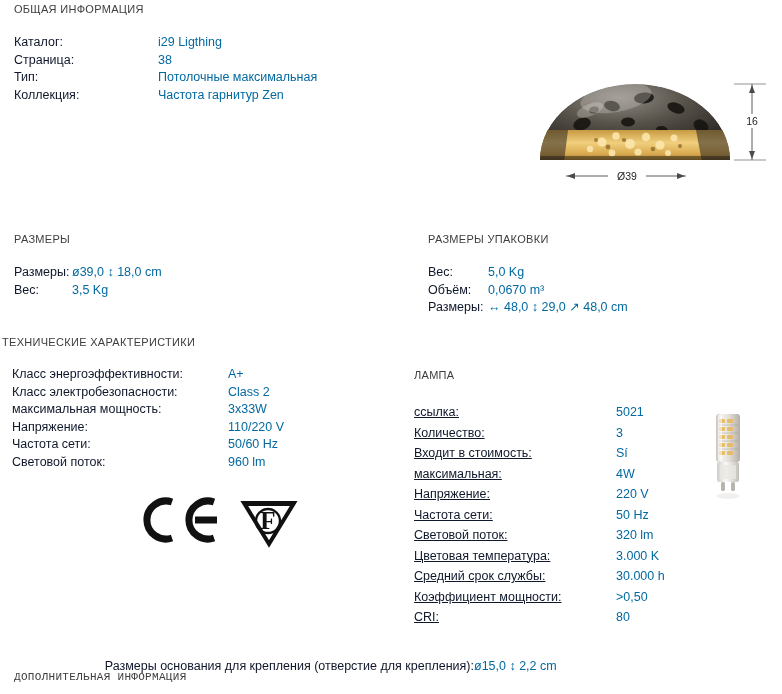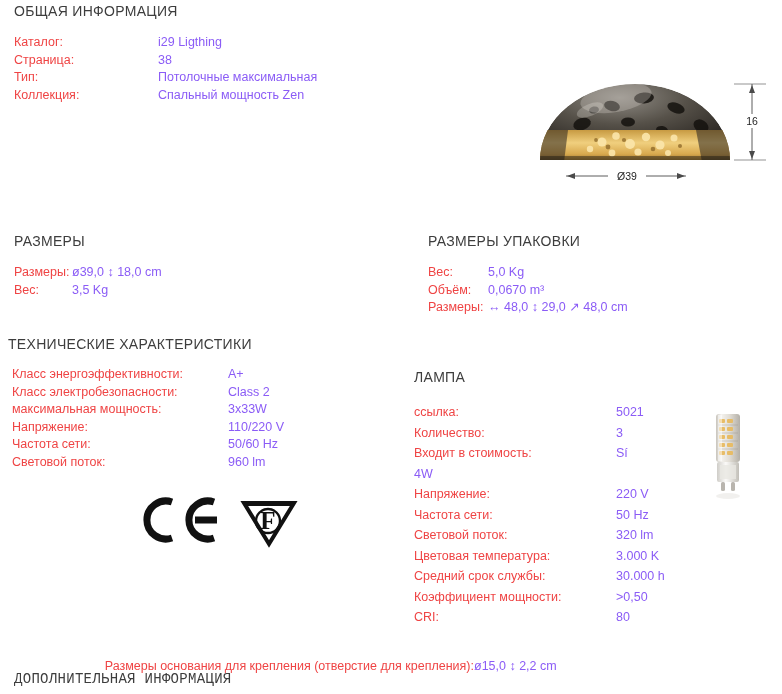--- a/index.html
+++ b/index.html
@@ -9,21 +9,21 @@
   }
   body {
     width: 782px;
     height: 694px;
     position: relative;
     font-family: "Liberation Sans", sans-serif;
     color: #2f2f2f;
     overflow: hidden;
   }
   .section-title {
-    font-size: 14px;
+    font-size: 11px;
     font-weight: 400;
     color: #3d3d3d;
     letter-spacing: 0.3px;
     text-transform: uppercase;
     white-space: nowrap;
   }
   .rule {
     position: absolute;
     left: 0;
     width: 782px;
@@ -34,25 +34,25 @@
   .spec-row {
     display: flex;
     align-items: baseline;
     font-size: 12.5px;
     line-height: 17.6px;
     color: #2d2d2d;
     white-space: nowrap;
   }
   .spec-label {
     flex: 0 0 auto;
-    color: #ef4444;
+    color: #0f172a;
   }
   .spec-value {
     flex: 0 0 auto;
-    color: #8b5cf6;
+    color: #0369a1;
   }
   .abs { position: absolute; }
 
   
   #general-heading { left: 14px; top: 3px; }
   #general-table   { left: 14px; top: 34px; }
   #general-table .spec-label { width: 144px; }
 
   
   #product-figure { left: 520px; top: 52px; width: 262px; height: 146px; }
@@ -60,28 +60,28 @@
   
   #dims-heading   { left: 14px; top: 233px; }
   #dims-table     { left: 14px; top: 264px; }
   #dims-table .spec-label { width: 58px; }
 
   #pack-heading   { left: 428px; top: 233px; }
   #pack-table     { left: 428px; top: 264px; }
   #pack-table .spec-label { width: 60px; }
 
   
-  #tech-heading   { left: 8px; top: 336px; text-align: right; }
+  #tech-heading   { left: 2px; top: 336px; text-align: right; }
   #tech-table     { left: 12px; top: 366px; }
   #tech-table .spec-label { width: 216px; }
 
   
   #lamp-heading   { left: 414px; top: 369px; }
   #lamp-table     { left: 414px; top: 402px; }
-  #lamp-table .spec-label { width: 202px; }
+  #lamp-table .spec-label { width: 202px; text-decoration: underline; }
   #lamp-table .spec-row { line-height: 20.5px; }
 
   
   #extra-heading  { left: 14px; top: 671px; font-family: Liberation Mono, monospace; }
   #extra-row      { left: 14px; top: 658px; text-align: right; }
   #extra-row .spec-label { width: 460px; }
 
   
   #cert-marks { left: 138px; top: 492px; width: 160px; height: 56px; }
 
@@ -107,21 +107,21 @@
   <div class="spec-row">
     <span class="spec-label">Страница:</span>
     <span class="spec-value">38</span>
   </div>
   <div class="spec-row">
     <span class="spec-label">Тип:</span>
     <span class="spec-value">Потолочные максимальная</span>
   </div>
   <div class="spec-row">
     <span class="spec-label">Коллекция:</span>
-    <span class="spec-value">Спальный мощность Zen</span>
+    <span class="spec-value">Частота гарнитур Zen</span>
   </div>
 </div>
 
 <div class="abs" id="product-figure">
   <svg width="262" height="146" viewBox="0 0 262 146">
     <defs>
       <radialGradient id="domeTop" cx="42%" cy="18%" r="78%">
         <stop offset="0%" stop-color="#8f8b84"></stop>
         <stop offset="45%" stop-color="#565149"></stop>
         <stop offset="100%" stop-color="#231f1b"></stop>
@@ -300,20 +300,21 @@
   </div>
   <div class="spec-row">
     <span class="spec-label">Количество:</span>
     <span class="spec-value">3</span>
   </div>
   <div class="spec-row">
     <span class="spec-label">Входит в стоимость:</span>
     <span class="spec-value">Sí</span>
   </div>
   <div class="spec-row">
+    <span class="spec-label">максимальная:</span>
     <span class="spec-value">4W</span>
   </div>
   <div class="spec-row">
     <span class="spec-label">Напряжение:</span>
     <span class="spec-value">220 V</span>
   </div>
   <div class="spec-row">
     <span class="spec-label">Частота сети:</span>
     <span class="spec-value">50 Hz</span>
   </div>

